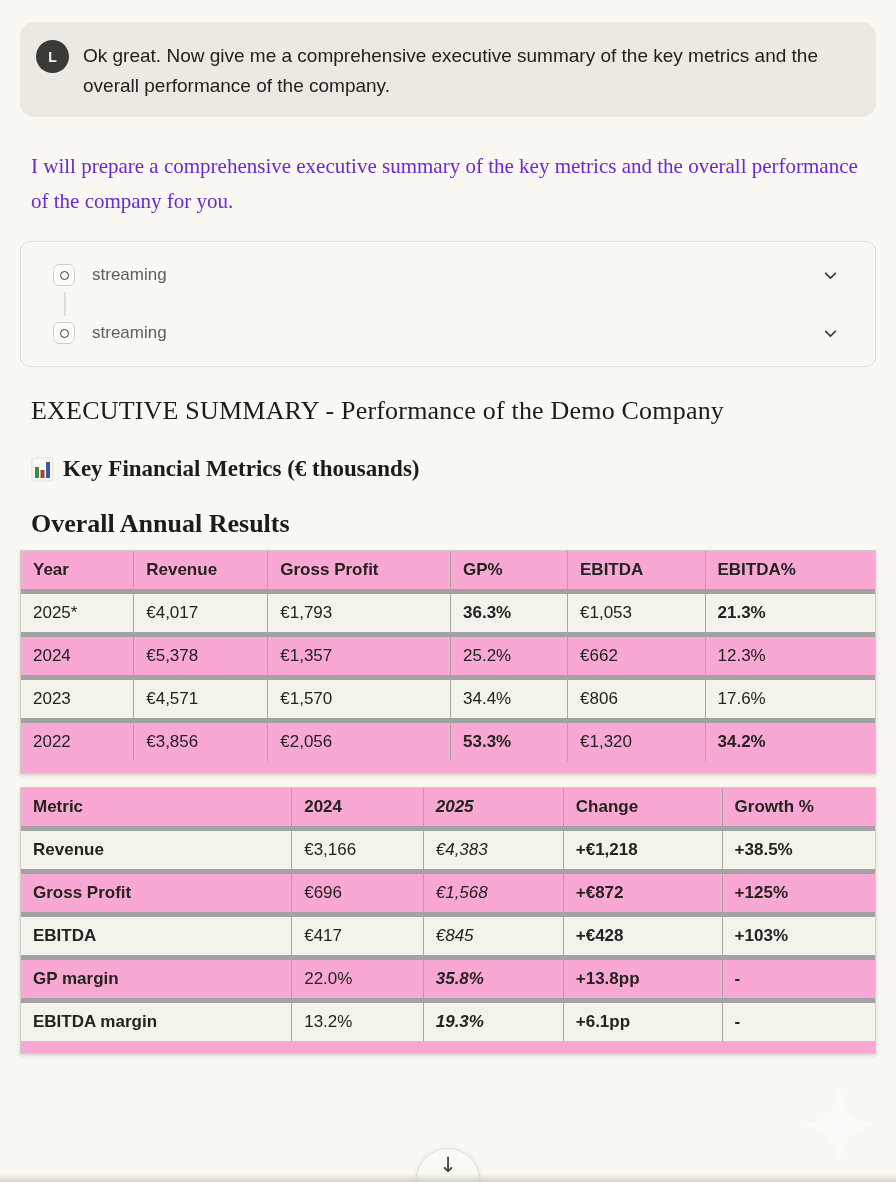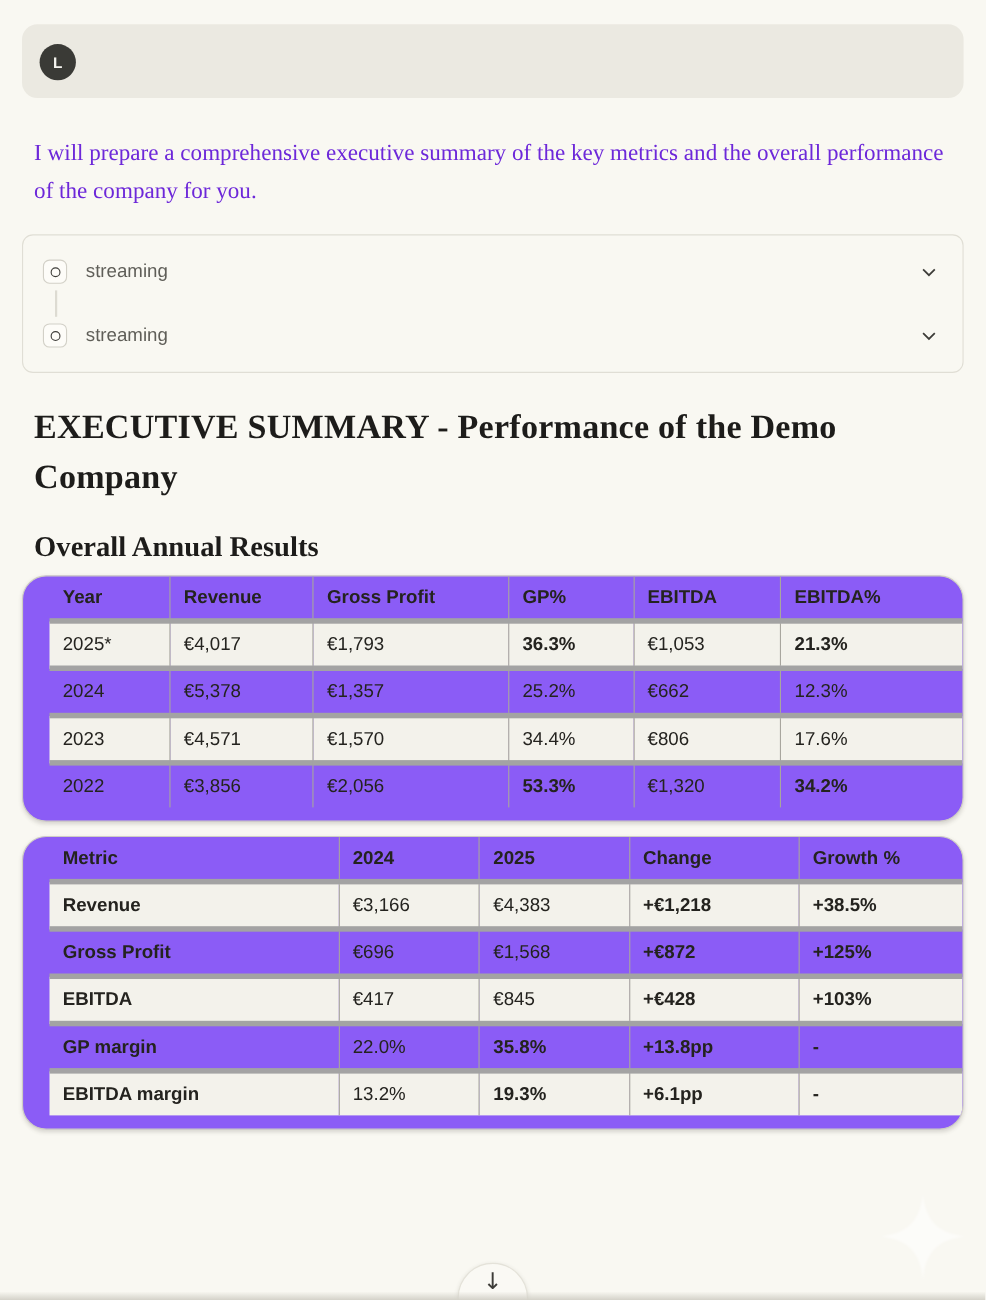--- a/index.html
+++ b/index.html
@@ -50,21 +50,21 @@
     line-height: 35px;
     color: #6d28d9;
   }
 
   
   .tool-block {
     margin-top: 22px;
     border: 1px solid #e0ded5;
     border-radius: 10px;
     background: #f9f8f2;
-    padding: 16px 18px;
+    padding: 16px 32px;
   }
   .tool-row {
     display: flex; align-items: center; gap: 17px;
     height: 34px;
     cursor: pointer;
   }
   .tool-icon {
     flex: 0 0 auto;
     width: 22px; height: 22px;
     border: 1px solid #d2d0c7;
@@ -86,49 +86,48 @@
   .chev { flex: 0 0 auto; display: flex; align-items: center; margin-right: 4px; }
   .connector {
     width: 1.5px; height: 24px;
     background: #dddbd2;
     margin-left: 11px;
   }
 
   
   h1.exec-title {
     margin: 26px 11px 0 11px;
-    font-size: 31px;
-    line-height: 46px;
-    font-weight: 700;
+    font-size: 26px;
+    line-height: 35px;
+    font-weight: 400;
     letter-spacing: 0.2px;
   }
   h2.metrics-heading {
     margin: 26px 11px 0 11px;
     font-size: 23px;
     line-height: 30px;
     font-weight: 700;
     display: flex; align-items: center; gap: 9px;
   }
   h3.sub-heading {
     margin: 26px 11px 0 11px;
     font-size: 26px;
     line-height: 27px;
     font-weight: 700;
   }
 
   
   .tbl-wrap {
     margin-top: 13px;
     border: 1px solid #cfcdc4;
-    border-radius: 22px;
-    background: #8b5cf6;
+    border-radius: 0;
+    background: #f9a8d4;
     box-shadow: 0 2px 4px rgba(60,58,50,.18);
     padding-bottom: 12px;
     overflow: hidden;
-    padding-left: 24px;
   }
   table {
     width: 100%;
     border-collapse: collapse;
     font-family: "Liberation Sans", sans-serif;
     font-size: 17px;
     color: #24231f;
   }
   th, td {
     text-align: left;
@@ -145,21 +144,21 @@
 
   .t1 th:nth-child(1), .t1 td:nth-child(1) { width: 13.2%; }
   .t1 th:nth-child(2), .t1 td:nth-child(2) { width: 15.7%; }
   .t1 th:nth-child(3), .t1 td:nth-child(3) { width: 21.4%; }
   .t1 th:nth-child(4), .t1 td:nth-child(4) { width: 13.7%; }
   .t1 th:nth-child(5), .t1 td:nth-child(5) { width: 16.1%; }
   .t1 th:nth-child(6), .t1 td:nth-child(6) { width: 19.9%; }
 
   .t2 th:nth-child(1), .t2 td:nth-child(1) { width: 31.7%; }
   .t2 th:nth-child(2), .t2 td:nth-child(2) { width: 15.4%; }
-  .t2 th:nth-child(3), .t2 td:nth-child(3) { width: 16.4%; }
+  .t2 th:nth-child(3), .t2 td:nth-child(3) { width: 16.4%; font-style: italic; }
   .t2 th:nth-child(4), .t2 td:nth-child(4) { width: 18.6%; }
   .t2 th:nth-child(5), .t2 td:nth-child(5) { width: 17.9%; }
 
   .footnote {
     margin: 24px 11px 0 11px;
     font-size: 20px;
     line-height: 26px;
     font-style: italic;
   }
 
@@ -200,20 +199,21 @@
 </head>
 <body>
 
 <div class="page">
   <div class="content">
 
     <div class="user-bubble">
       <div class="avatar">
         <span>L</span>
       </div>
+      <div class="user-text">Ok great. Now give me a comprehensive executive summary of the key metrics and the overall performance of the company.</div>
     </div>
 
     <p class="prose">I will prepare a comprehensive executive summary of the key metrics and the overall performance of the company for you.</p>
 
     <div class="tool-block">
       <div class="tool-row">
         <span class="tool-icon">
             <span class="dot"></span>
           </span>
         <span class="tool-label">streaming</span>
@@ -232,20 +232,31 @@
         <span class="chev">
           <svg width="17" height="17" viewBox="0 0 16 16">
               <path d="M3 5.5 L8 10.5 L13 5.5" stroke="#3d3c38" fill="none" stroke-width="1.5"></path>
             </svg>
         </span>
       </div>
     </div>
 
     <h1 class="exec-title">EXECUTIVE SUMMARY - Performance of the Demo Company</h1>
 
+    <h2 class="metrics-heading">
+      <span style="display:inline-flex;">
+        <svg width="23" height="25" viewBox="0 0 23 25">
+          <rect x="1" y="1" width="21" height="23" rx="2" fill="#fbfaf6" stroke="#e2e0d7"></rect>
+          <rect x="4" y="10" width="4" height="11" fill="#3d8a43"></rect>
+          <rect x="9.5" y="13" width="4" height="8" fill="#b03a34"></rect>
+          <rect x="15" y="5" width="4" height="16" fill="#3558b5"></rect>
+        </svg>
+      </span>
+      <span>Key Financial Metrics (€ thousands)</span>
+    </h2>
 
     <h3 class="sub-heading">Overall Annual Results</h3>
     <div class="tbl-wrap">
       <table class="t1">
           <thead>
             <tr>
               <th>Year</th>
               <th>Revenue</th>
               <th>Gross Profit</th>
               <th>GP%</th>

